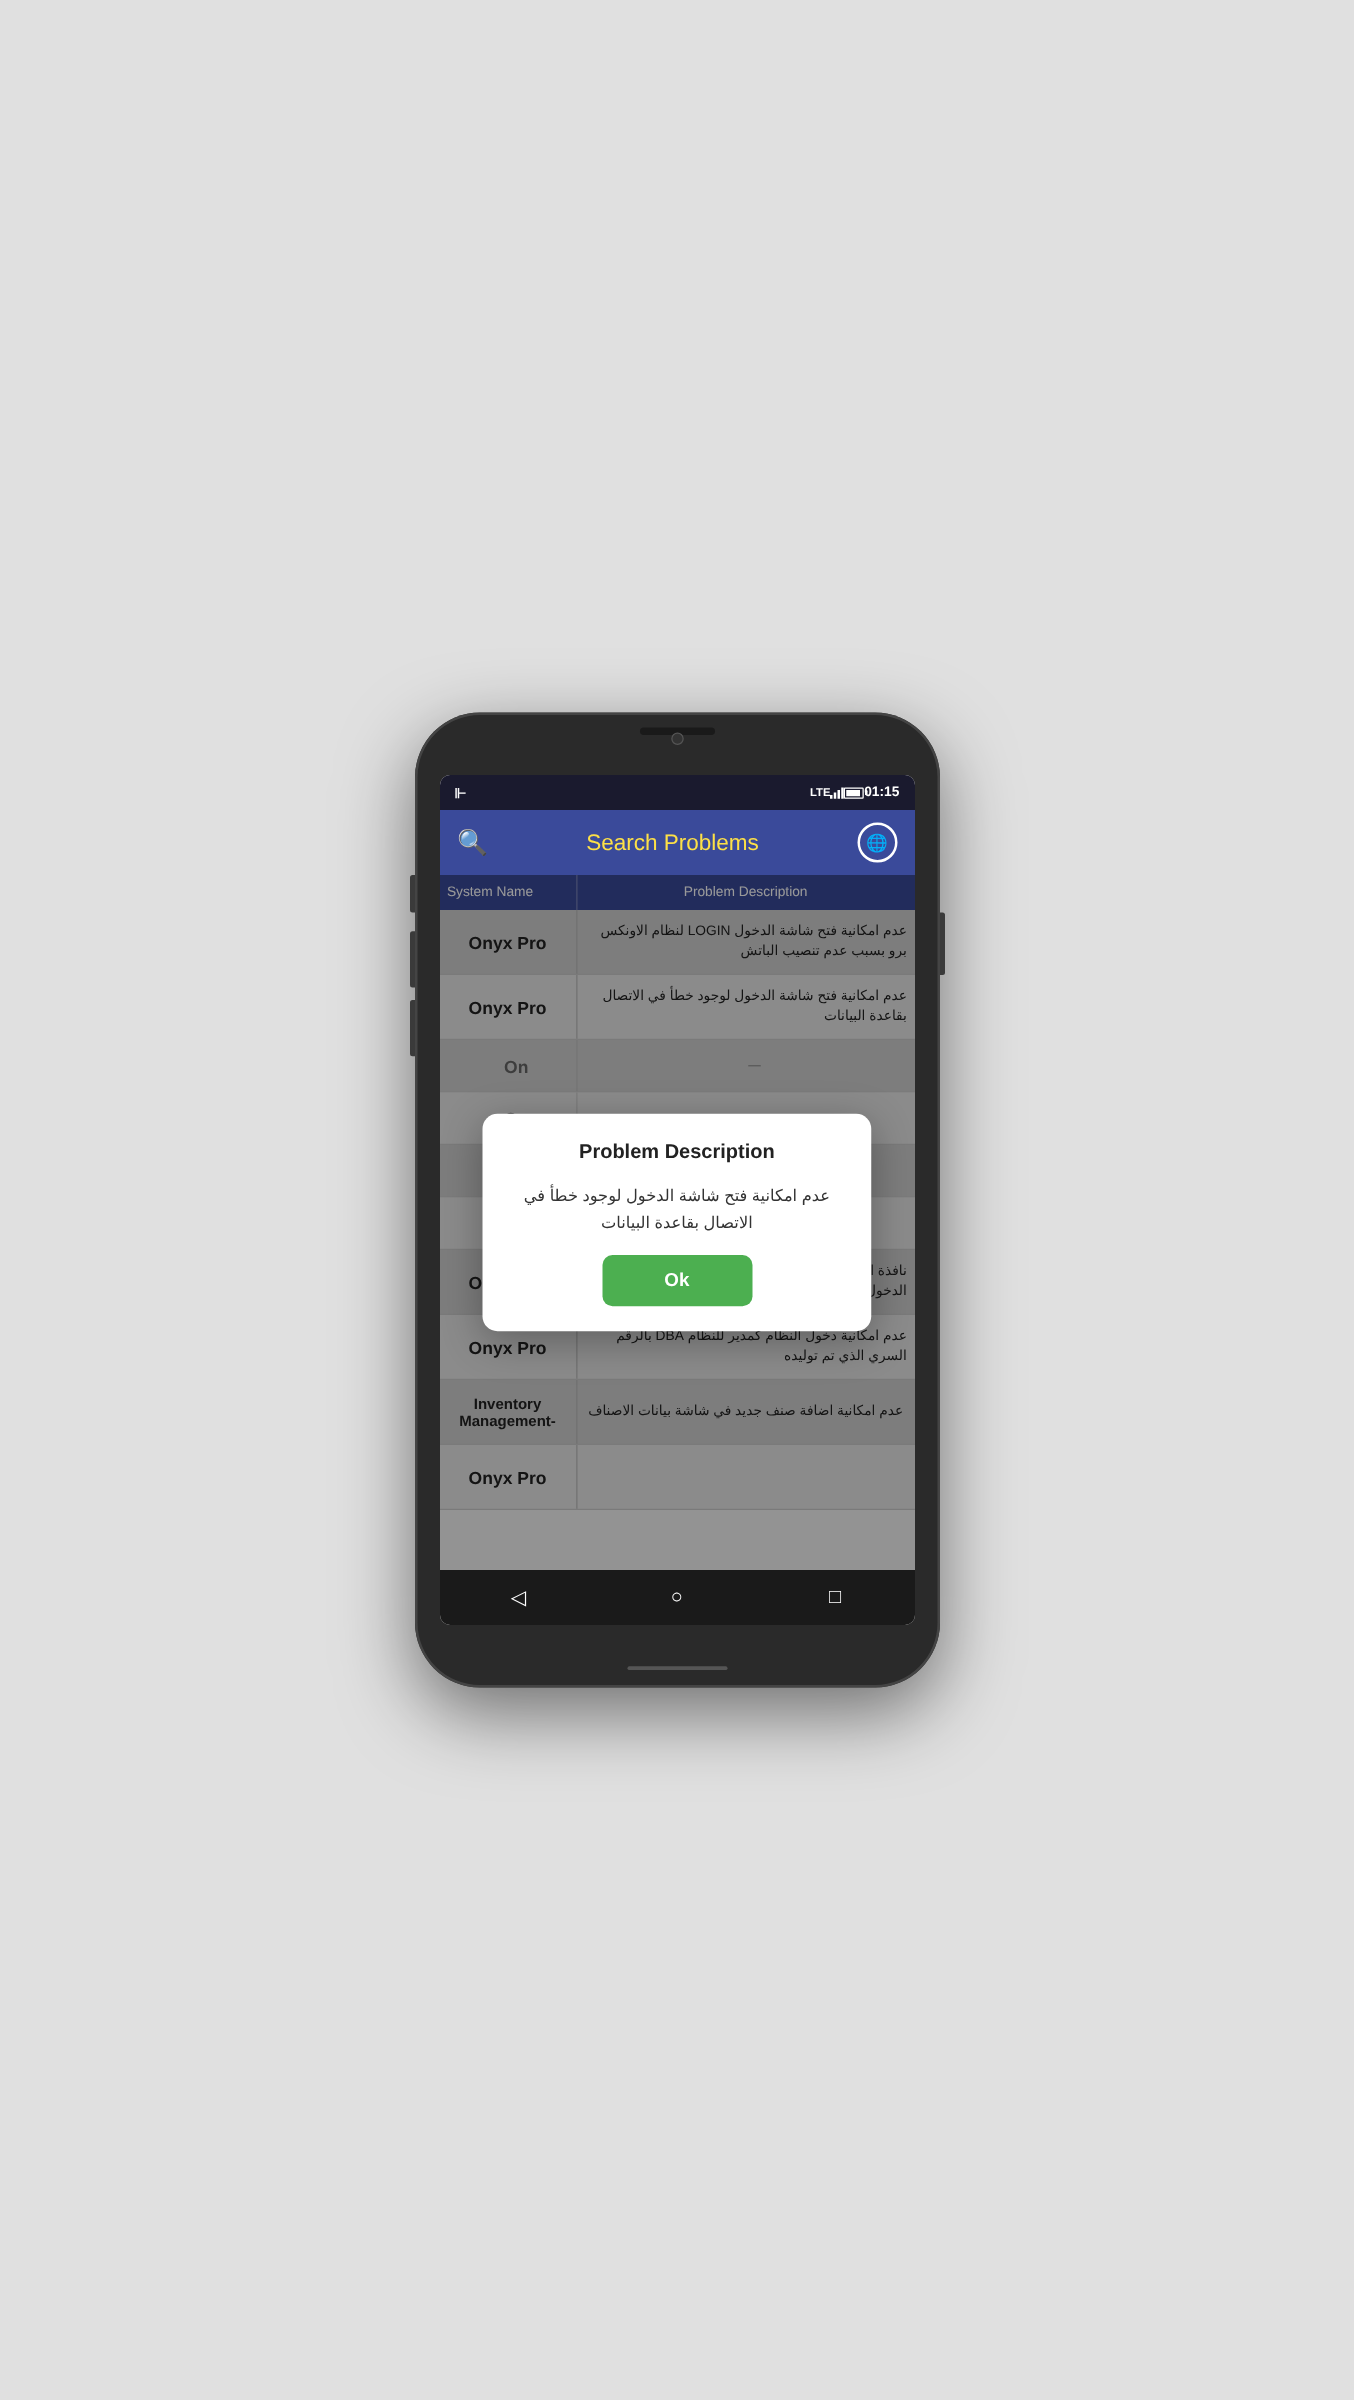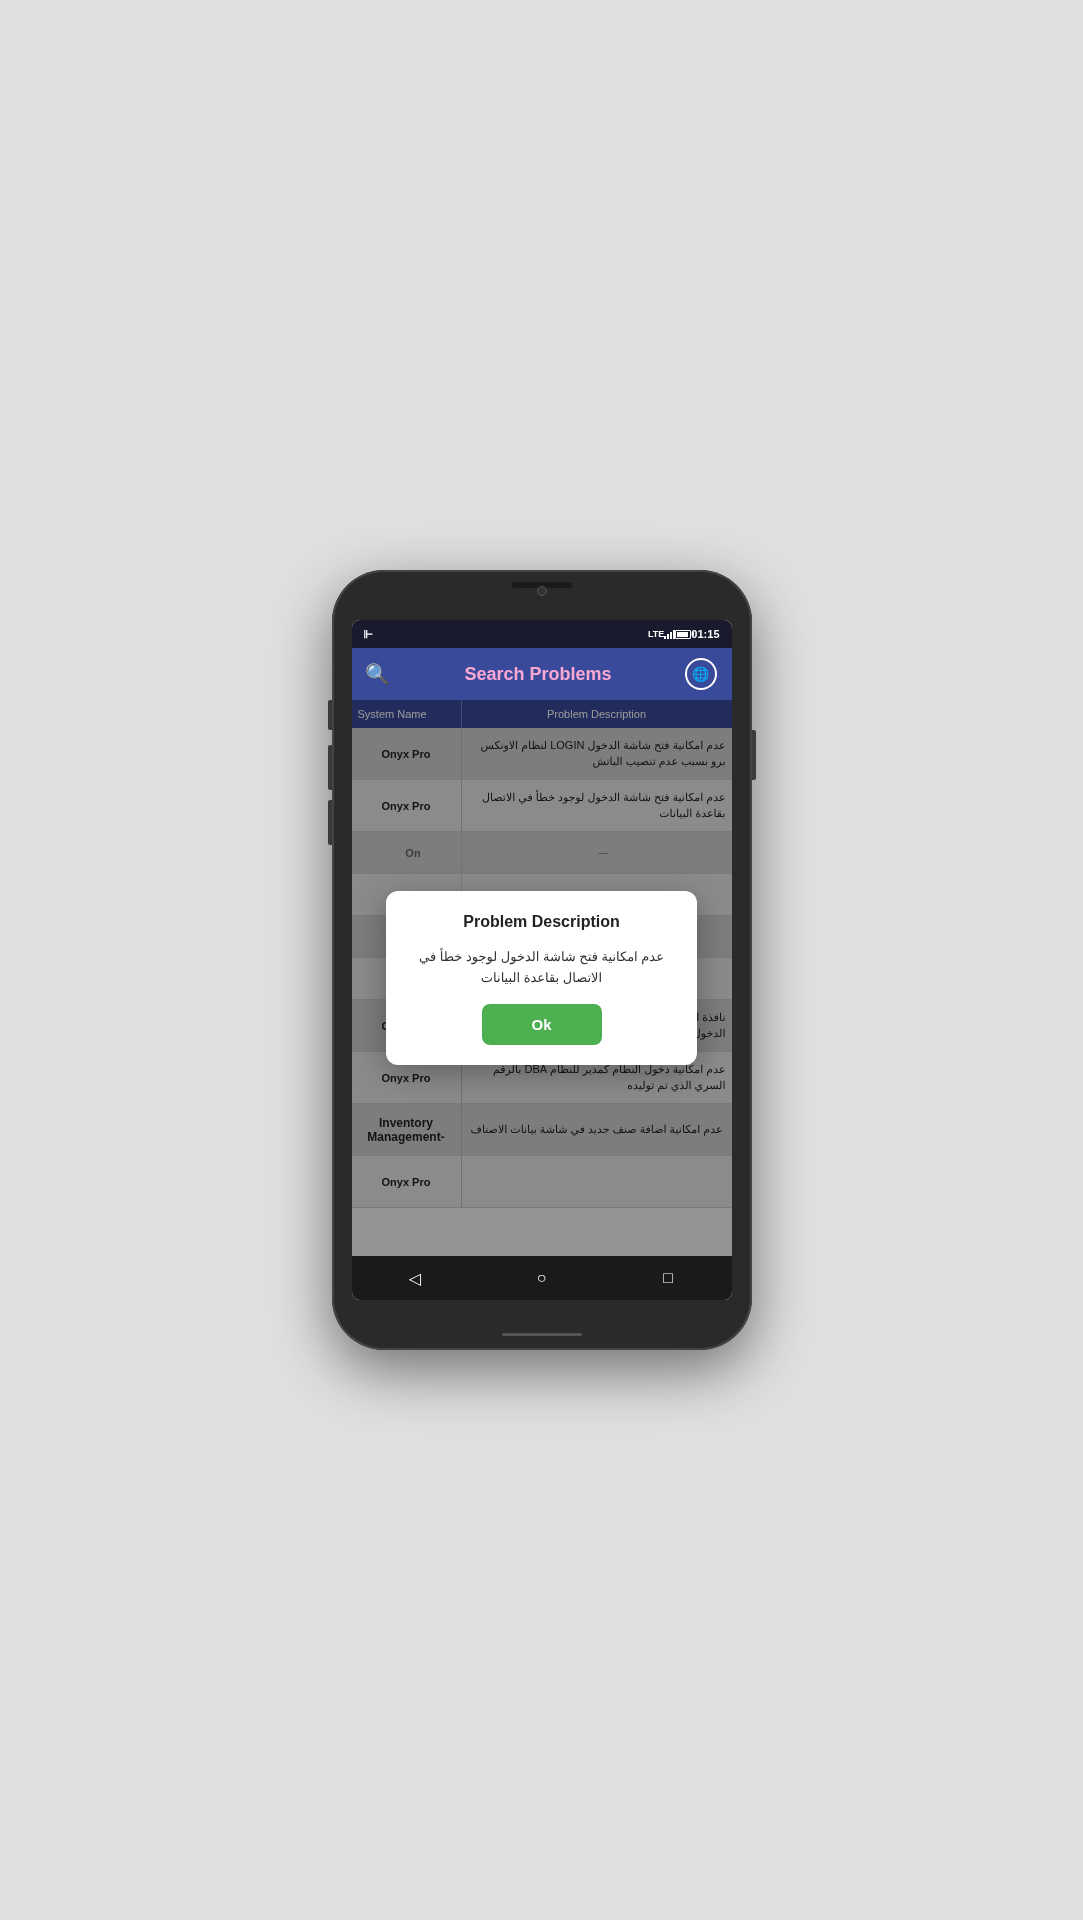--- a/index.html
+++ b/index.html
@@ -144,23 +144,23 @@
       padding: 0 14px;
       flex-shrink: 0;
     }
 
     .header-search-icon {
       color: white;
       font-size: 20px;
     }
 
     .header-title {
-      color: #f9a8d4;
+      color: #fde047;
       font-size: 18px;
-      font-weight: bold;
+      font-weight: normal;
     }
 
     .header-globe-icon {
       color: white;
       font-size: 20px;
       width: 32px;
       height: 32px;
       border: 2px solid white;
       border-radius: 50%;
       display: flex;
@@ -214,21 +214,21 @@
       background: #e8e8e8;
     }
     .table-row:nth-child(odd) {
       background: #d0d0d0;
     }
 
     .cell-system {
       width: 110px;
       flex-shrink: 0;
       padding: 8px 6px;
-      font-size: 11px;
+      font-size: 14px;
       font-weight: bold;
       text-align: center;
       color: #222;
       border-right: 1px solid #bbb;
       display: flex;
       align-items: center;
       justify-content: center;
     }
 
     .cell-desc {

